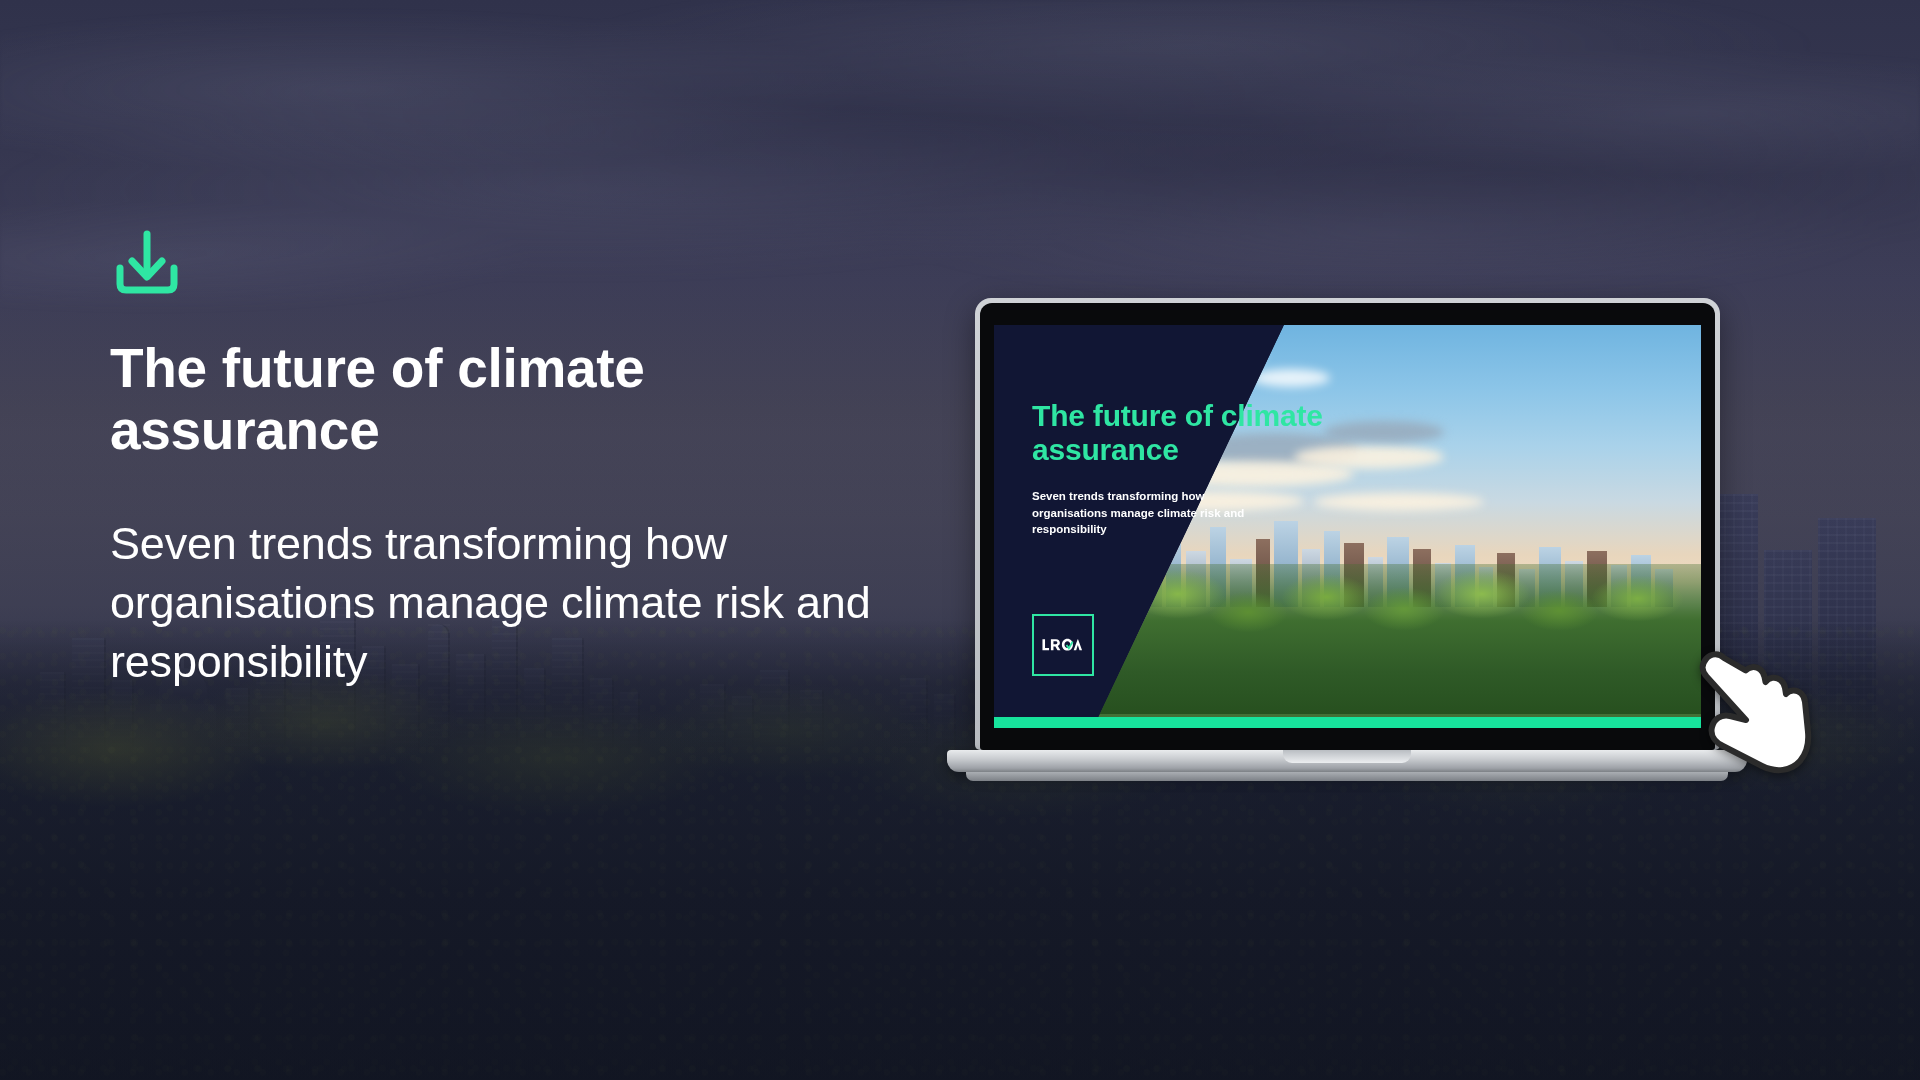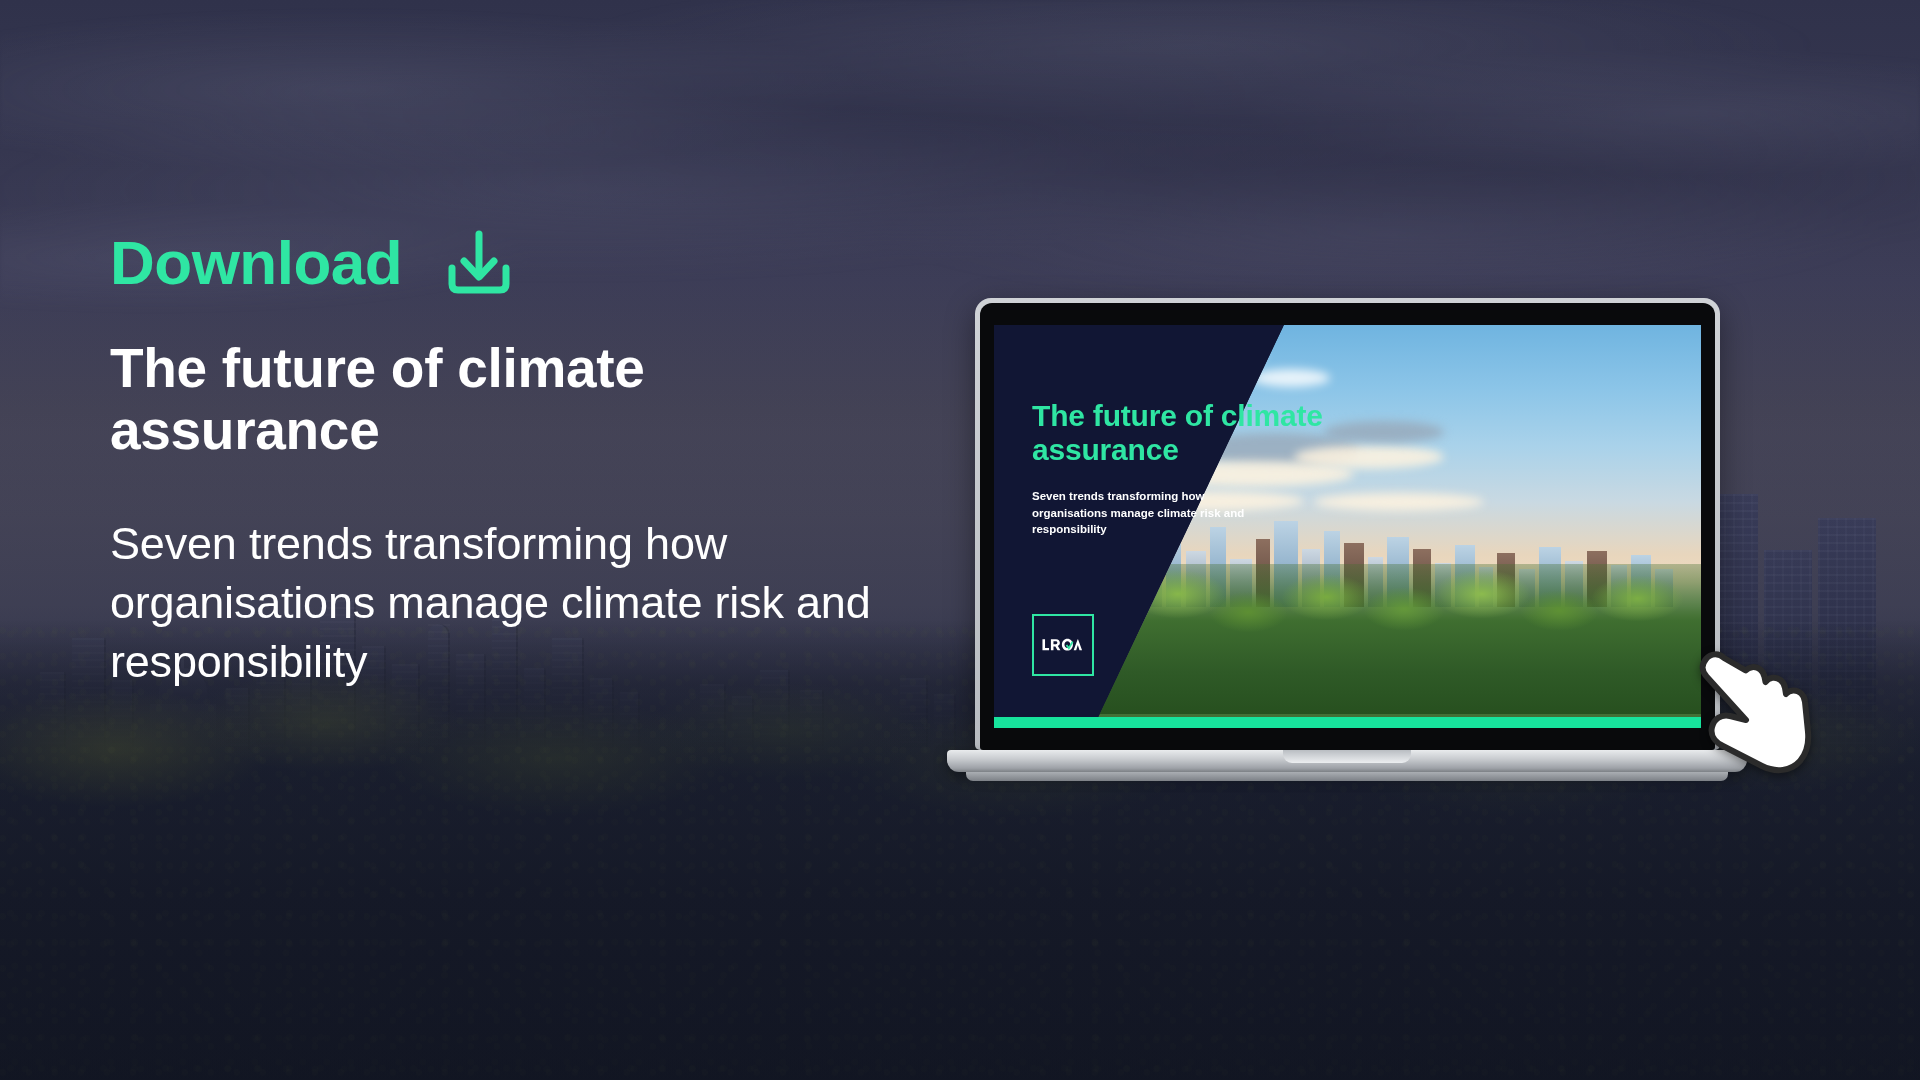--- a/index.html
+++ b/index.html
@@ -347,21 +347,20 @@
     <div class="roof" style="left:30px;"></div>
     <div class="roof" style="left:236px;"></div>
   </div>
 
   <div class="bg-forest"></div>
   <div class="bg-veil"></div>
 
   <div class="copy">
 
     <div class="download-row">
-      <div class="download-word">Download</div>
       <svg class="dl-icon" viewBox="0 0 74 66" fill="none">
         <path d="M37 4 L37 43" stroke="#2fe6a3" stroke-width="7" stroke-linecap="round"></path>
         <path d="M22 31 L37 47 L52 31" stroke="#2fe6a3" stroke-width="7" stroke-linecap="round" stroke-linejoin="round" fill="none"></path>
         <path d="M10 38 L10 54 Q10 60 16 60 L58 60 Q64 60 64 54 L64 38" stroke="#2fe6a3" stroke-width="7" stroke-linecap="round" stroke-linejoin="round" fill="none"></path>
       </svg>
     </div>
 
     <div class="headline">The future of climate assurance</div>
 
     <div class="subcopy">Seven trends transforming how organisations manage climate risk and responsibility</div>

